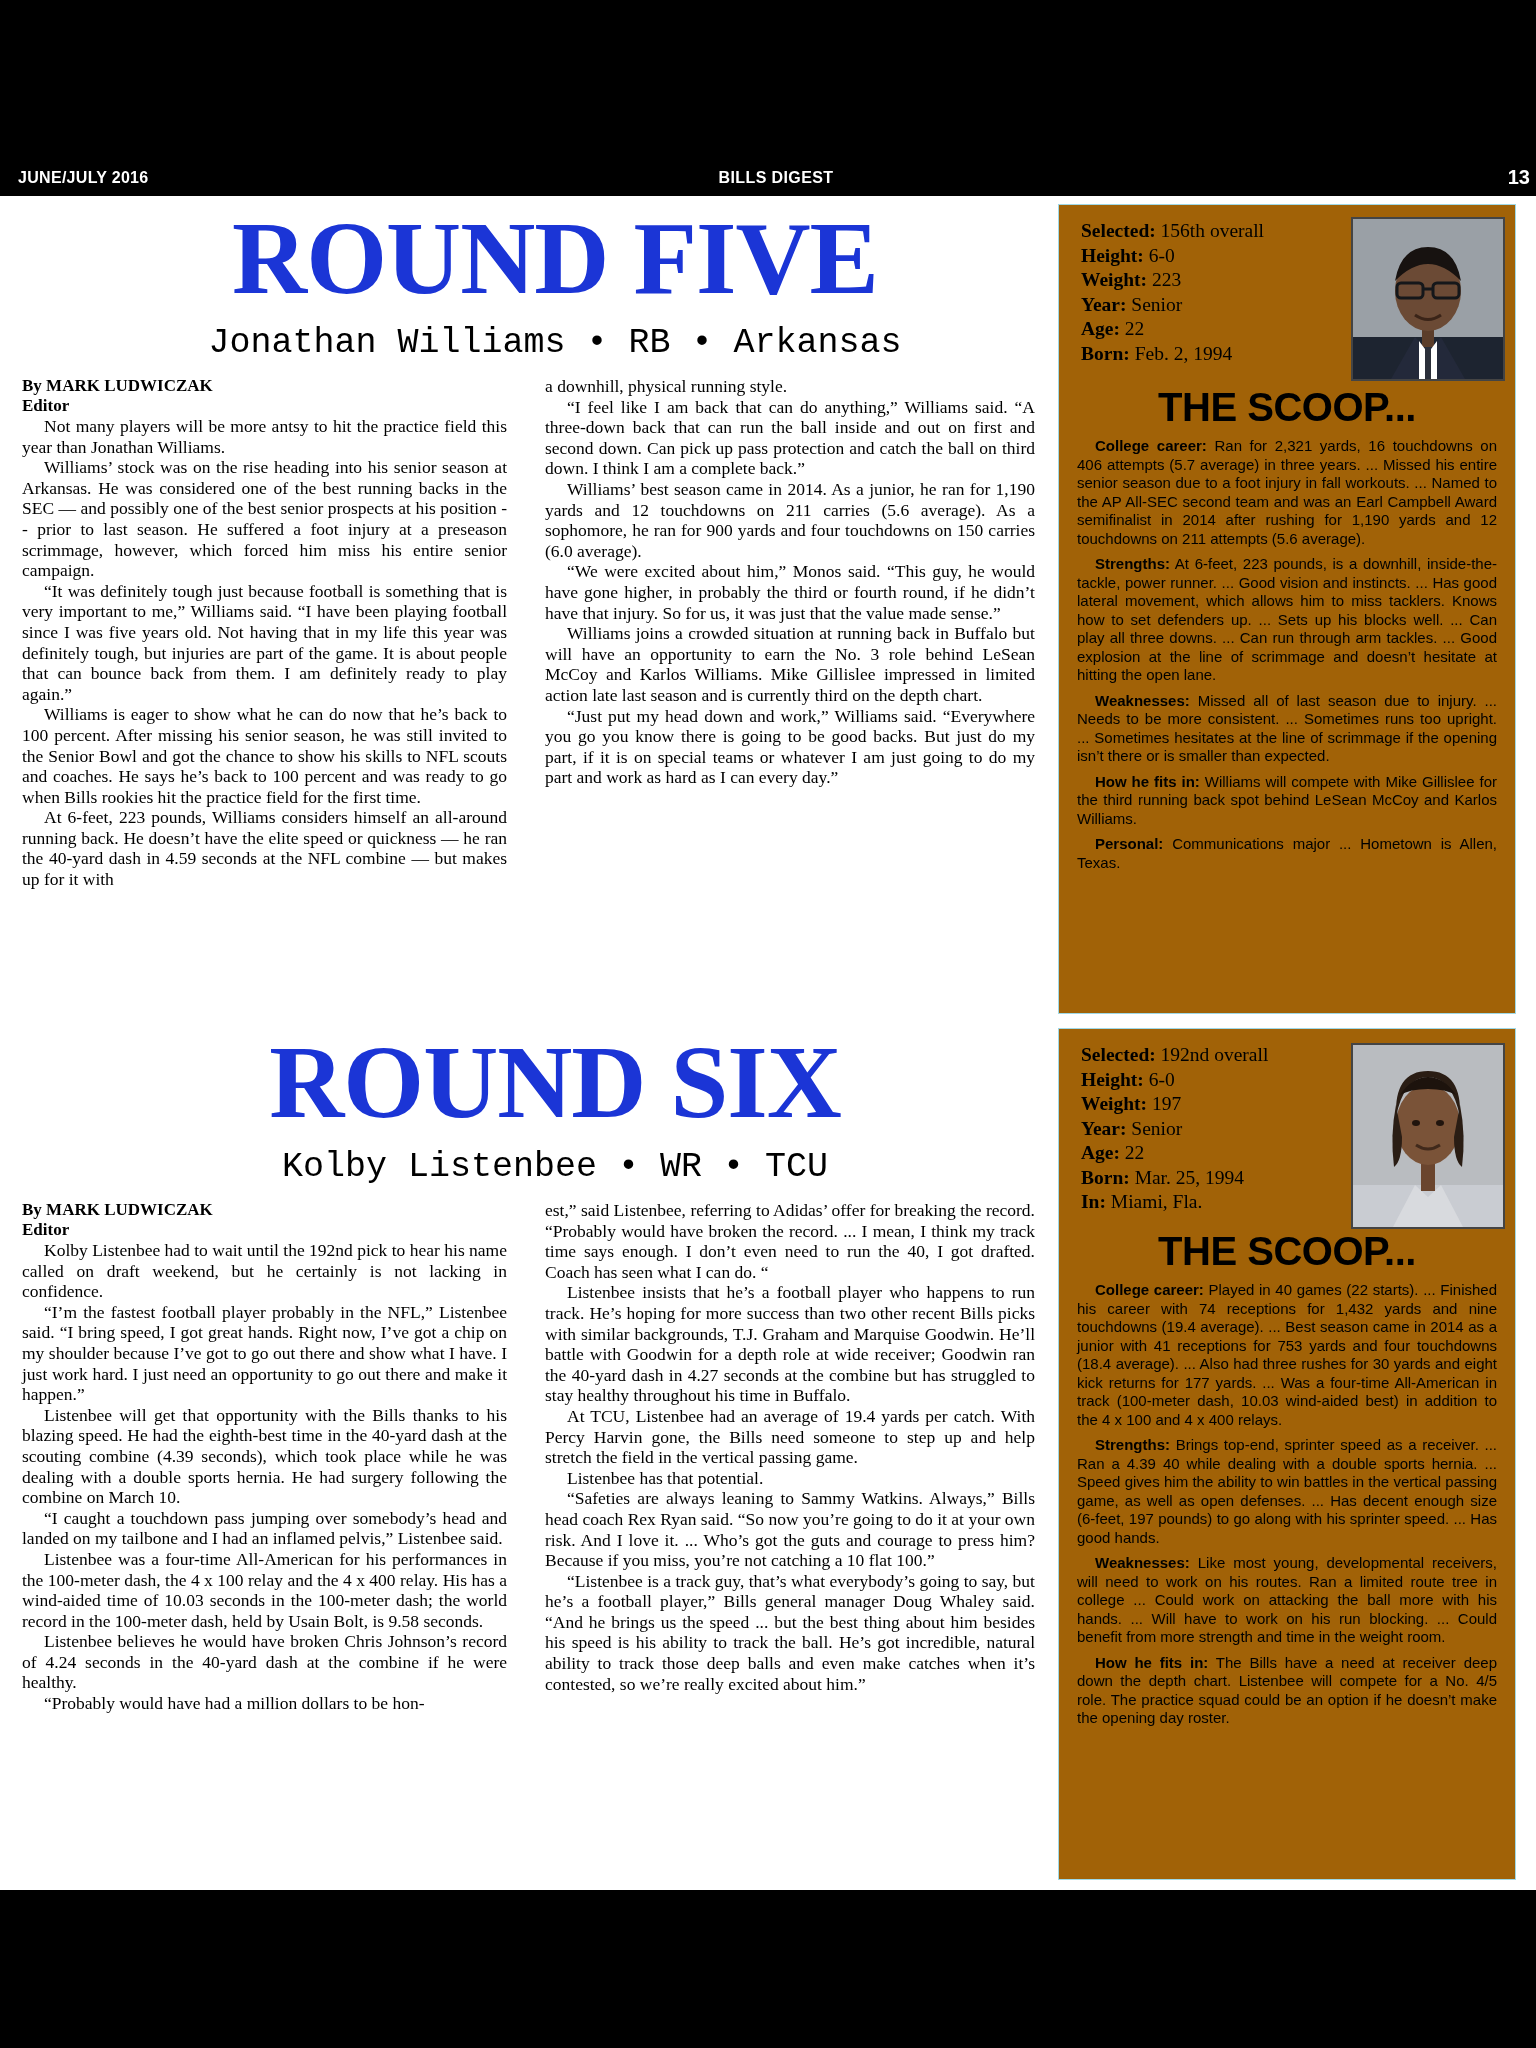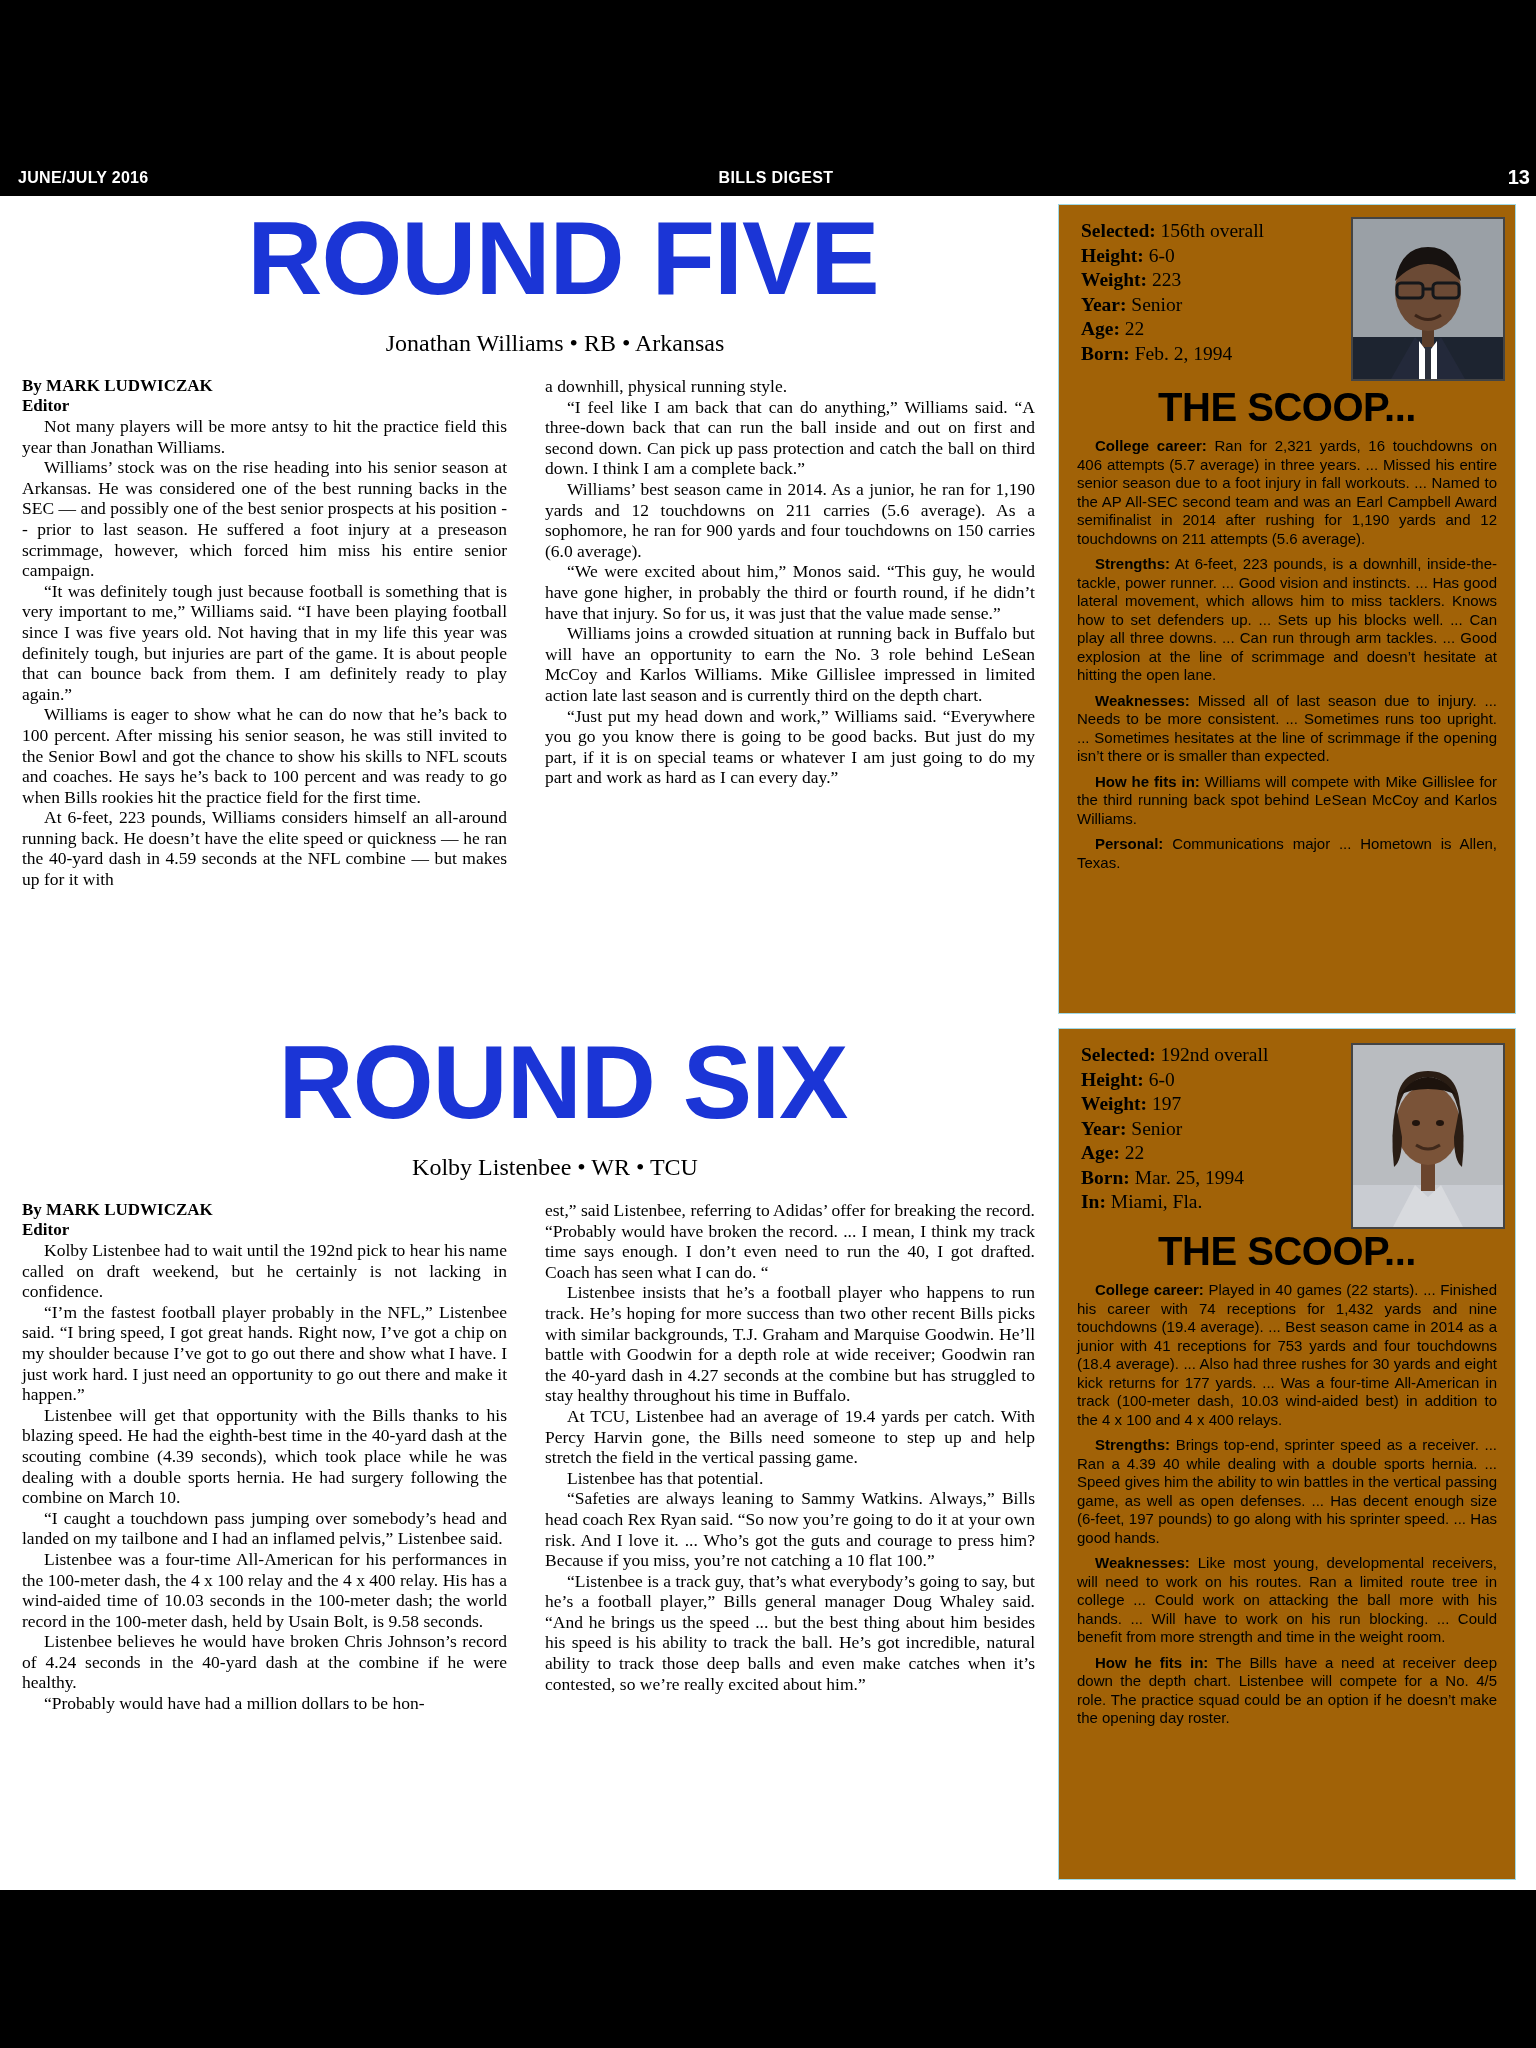--- a/index.html
+++ b/index.html
@@ -58,37 +58,37 @@
   .section {
     position: absolute;
     left: 0;
     width: 1536px;
   }
   .sec-one { top: 38px; height: 810px; }
   .sec-two { top: 870px; height: 862px; }
 
   .round-title {
     position: absolute;
-    left: 68px;
+    left: 60px;
     width: 990px;
     text-align: center;
     color: #1b35d6;
-    font-family: Liberation Sans, sans-serif;
+    font-family: Liberation Serif, serif;
     font-weight: bold;
     font-size: 104px;
     line-height: 104px;
     letter-spacing: -1px;
   }
   .round-sub {
     position: absolute;
     left: 60px;
     width: 990px;
     text-align: center;
-    font-family: Liberation Serif, serif;
-    font-size: 24px;
+    font-family: Liberation Mono, monospace;
+    font-size: 35px;
     line-height: 38px;
     color: #000;
   }
 
   .byline {
     font-family: "Liberation Serif", serif;
     font-weight: bold;
     font-size: 17px;
     line-height: 20px;
   }

